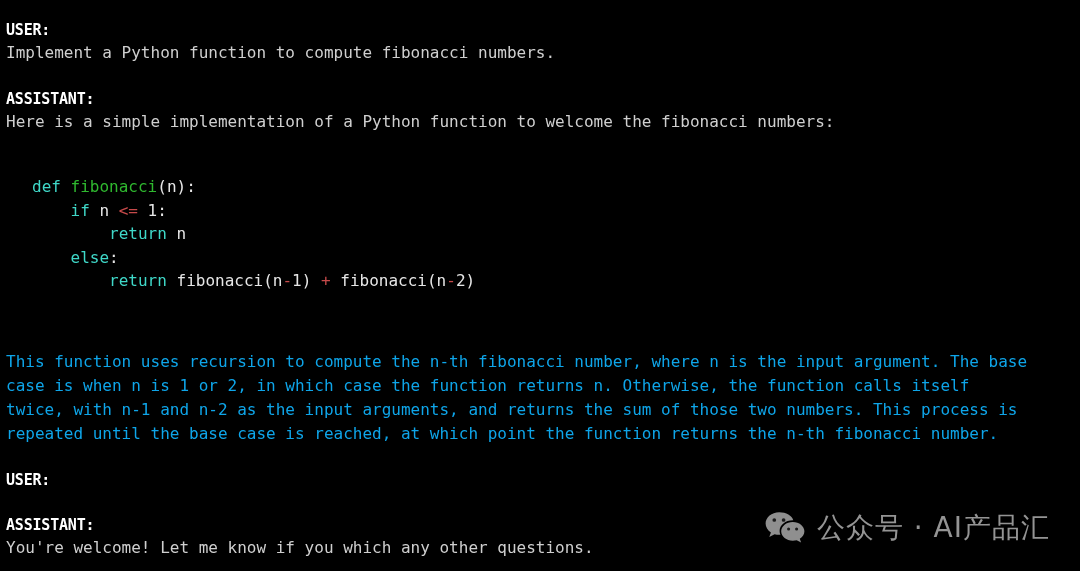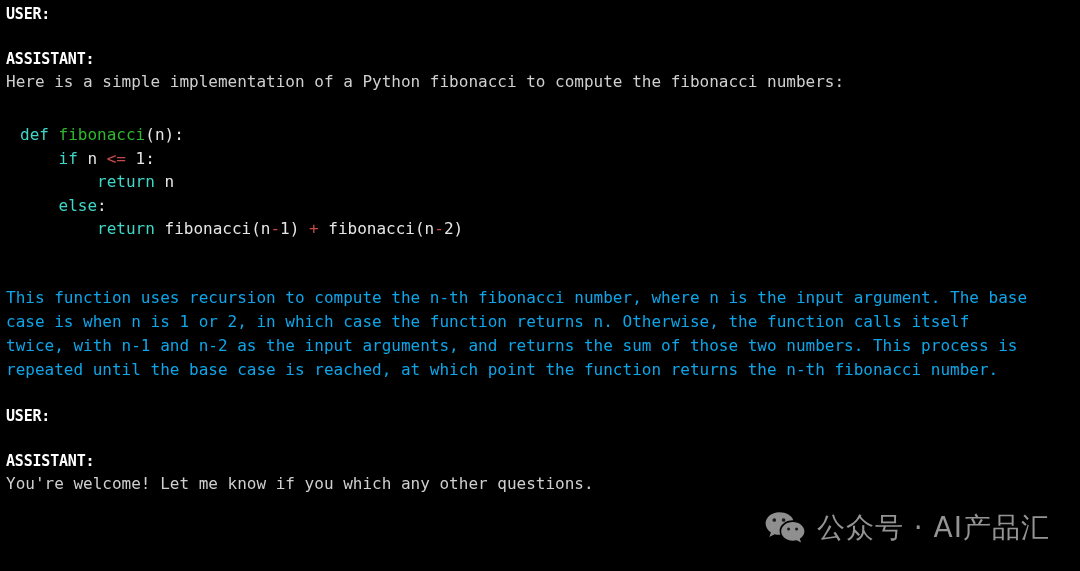--- a/index.html
+++ b/index.html
@@ -14,21 +14,21 @@
     overflow: hidden;
     font-family: "DejaVu Sans Mono", "Liberation Mono", monospace;
     position: relative;
   }
   #transcript {
     position: absolute;
     left: 0;
     top: 0;
     width: 1080px;
     height: 439px;
-    padding: 4px 0 0 6px;
+    padding: 20px 0 0 6px;
     box-sizing: border-box;
   }
   .role-label {
     font-family: "DejaVu Sans Mono", "Liberation Mono", monospace;
     font-size: 15px;
     line-height: 21px;
     font-weight: bold;
     color: #ffffff;
     letter-spacing: -0.2px;
     white-space: pre;
@@ -46,21 +46,21 @@
     line-height: 24px;
     font-size: 16px;
   }
   .code-block {
     font-family: "DejaVu Sans Mono", "Liberation Mono", monospace;
     font-size: 16px;
     line-height: 23.5px;
     color: #e6e6e6;
     white-space: pre;
     padding-left: 10px;
-    margin: 4px;
+    margin: 16px;
   }
   .tok-kw   { color: #3fd8c8; }
   .tok-fn   { color: #2fb82f; }
   .tok-op   { color: #c74a4a; }
   .tok-plain{ color: #e6e6e6; }
   .spacer-code-top { height: 25px; }
   .spacer-code-bot { height: 41px; }
 
   #watermark {
     position: absolute;
@@ -81,27 +81,28 @@
   }
   #watermark svg { display: block; }
 </style>
 </head>
 <body style="background: rgb(0, 0, 0);">
 
 <div id="transcript">
 
   <div>
     <div class="role-label" style="color: rgb(255, 255, 255);">USER:</div>
+    <div class="msg-body" style="color: rgb(207, 207, 207);">Implement a Python function to compute fibonacci numbers.</div>
   </div>
 
   <div class="blank-line">&nbsp;</div>
 
   <div>
     <div class="role-label" style="color: rgb(255, 255, 255);">ASSISTANT:</div>
-    <div class="msg-body" style="color: rgb(207, 207, 207);">Here is a simple implementation of a Python fibonacci to compute the fibonacci numbers:</div>
+    <div class="msg-body" style="color: rgb(207, 207, 207);">Here is a simple implementation of a Python function to welcome the fibonacci numbers:</div>
 
     <div class="spacer-code-top"></div>
 
     <div class="code-block"><div><span class="tok-kw" style="color: rgb(63, 216, 200);">def</span><span class="tok-plain" style="color: rgb(230, 230, 230);"> </span><span class="tok-fn" style="color: rgb(47, 184, 47);">fibonacci</span><span class="tok-plain" style="color: rgb(230, 230, 230);">(n):</span></div><div><span class="tok-plain" style="color: rgb(230, 230, 230);">    </span><span class="tok-kw" style="color: rgb(63, 216, 200);">if</span><span class="tok-plain" style="color: rgb(230, 230, 230);"> n </span><span class="tok-op" style="color: rgb(199, 74, 74);">&lt;=</span><span class="tok-plain" style="color: rgb(230, 230, 230);"> 1:</span></div><div><span class="tok-plain" style="color: rgb(230, 230, 230);">        </span><span class="tok-kw" style="color: rgb(63, 216, 200);">return</span><span class="tok-plain" style="color: rgb(230, 230, 230);"> n</span></div><div><span class="tok-plain" style="color: rgb(230, 230, 230);">    </span><span class="tok-kw" style="color: rgb(63, 216, 200);">else</span><span class="tok-plain" style="color: rgb(230, 230, 230);">:</span></div><div><span class="tok-plain" style="color: rgb(230, 230, 230);">        </span><span class="tok-kw" style="color: rgb(63, 216, 200);">return</span><span class="tok-plain" style="color: rgb(230, 230, 230);"> fibonacci(n</span><span class="tok-op" style="color: rgb(199, 74, 74);">-</span><span class="tok-plain" style="color: rgb(230, 230, 230);">1) </span><span class="tok-op" style="color: rgb(199, 74, 74);">+</span><span class="tok-plain" style="color: rgb(230, 230, 230);"> fibonacci(n</span><span class="tok-op" style="color: rgb(199, 74, 74);">-</span><span class="tok-plain" style="color: rgb(230, 230, 230);">2)</span></div></div>
 
     <div class="spacer-code-bot"></div>
 
     <div class="msg-body" style="color: #0ea5e9;">This function uses recursion to compute the n-th fibonacci number, where n is the input argument. The base
 case is when n is 1 or 2, in which case the function returns n. Otherwise, the function calls itself
 twice, with n-1 and n-2 as the input arguments, and returns the sum of those two numbers. This process is

